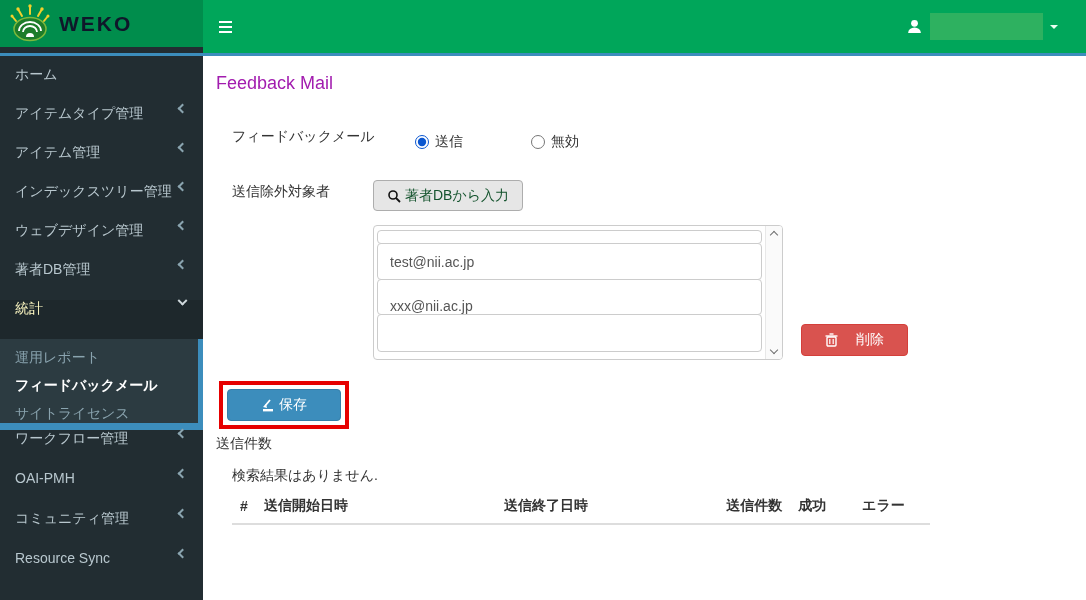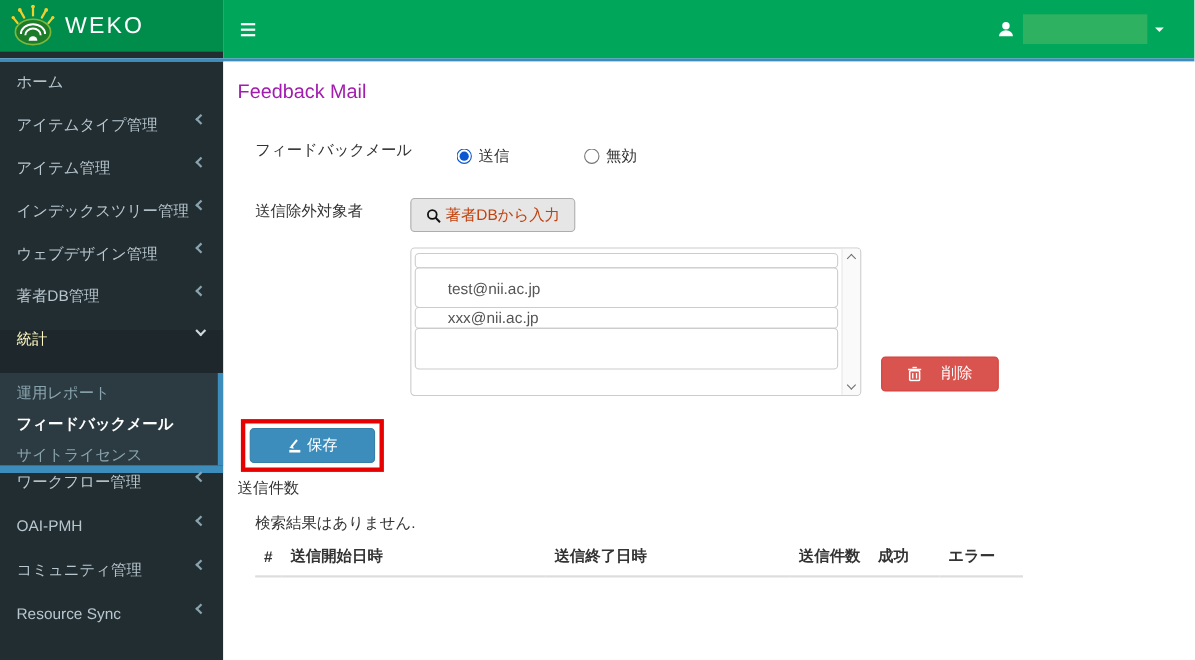--- a/index.html
+++ b/index.html
@@ -5,21 +5,21 @@
   * { margin:0; padding:0; box-sizing:border-box; }
   html,body { width:1086px; height:600px; overflow:hidden; }
   body { font-family:"Liberation Sans","DejaVu Sans",sans-serif; background:#fff; color:#333; }
   .app { position:relative; width:1086px; height:600px; }
 
   
   .topbar { position:absolute; top:0; left:0; width:1086px; height:56px; display:flex; }
   .topbar:after { content:""; position:absolute; left:0; bottom:0; width:100%; height:3px; background:#3c8dbc; }
   .logo-box { width:203px; height:53px; background:#222d32; }
   .logo { width:203px; height:47px; background:#008d4c; display:flex; align-items:center; padding-left:10px; }
-  .logo-text { color:#ffffff; font-size:21px; letter-spacing:2px; font-weight:400; margin-left:9px; }
+  .logo-text { color:#0f172a; font-size:21px; letter-spacing:2px; font-weight:700; margin-left:9px; }
   .navbar { flex:1; height:53px; background:#00a65a; display:flex; align-items:center; }
   .hamburger { width:45px; height:53px; display:flex; flex-direction:column; align-items:center; justify-content:center; gap:3px; cursor:pointer; }
   .hamburger span { display:block; width:13px; height:2px; background:#fff; }
   .nav-right { margin-left:auto; display:flex; align-items:center; margin-right:28px; gap:7px; cursor:pointer; height:53px; }
   .masked-box { width:113px; height:27px; background:#2eb160; }
   .caret-down { width:0; height:0; border-left:4px solid transparent; border-right:4px solid transparent; border-top:4px solid #eafff2; }
 
   
   .sidebar { position:absolute; top:56px; left:0; width:203px; height:544px; background:#222d32; padding-top:10px; font-size:14px; }
   .side-item { height:39px; display:flex; align-items:flex-start; padding:0 15px; color:#b8c7ce; cursor:pointer; position:relative; }
@@ -37,27 +37,27 @@
   .content { position:absolute; left:203px; top:56px; width:883px; height:544px; background:#fff; }
   .page-title { position:absolute; left:13px; top:17px; font-size:18px; font-weight:500; color:#a21caf; }
 
   .lbl-feedback { position:absolute; left:29px; top:70px; width:150px; font-size:14px; line-height:1.5; }
   .radio-group { position:absolute; left:170px; top:77px; display:flex; font-size:14px; }
   .radio-opt { display:flex; align-items:center; gap:6px;margin-left:42px; }
   .radio-opt input { width:14px; height:14px; accent-color:#0b57d0; }
   .radio-opt + .radio-opt { margin-left:68px; }
 
   .lbl-exclusion { position:absolute; left:29px; top:127px; font-size:14px; }
-  .btn-authordb { position:absolute; left:170px; top:124px; height:31px; padding:0 13px; background:#e6e6e6; border:1px solid #adadad; border-radius:4px; font-size:14px; color:#c2410c; display:flex; align-items:center; gap:4px; cursor:pointer; font-family:inherit; }
+  .btn-authordb { position:absolute; left:170px; top:124px; height:31px; padding:0 13px; background:#e6e6e6; border:1px solid #adadad; border-radius:4px; font-size:14px; color:#14532d; display:flex; align-items:center; gap:4px; cursor:pointer; font-family:inherit; }
 
   .listbox { position:absolute; left:170px; top:169px; width:410px; height:135px; border:1px solid #ccc; border-radius:4px; background:#fff; overflow:hidden; padding:4px 20px 0 3px; }
-  .email-row { border:1px solid #ccc; border-radius:4px; background:#fff; font-size:14px; color:#555; display:flex; align-items:center; padding:0 29px; margin-top:-1px; }
+  .email-row { border:1px solid #ccc; border-radius:4px; background:#fff; font-size:14px; color:#555; display:flex; align-items:center; padding:0 12px; margin-top:-1px; }
   .email-row.r0 { height:14px; margin-top:0; }
   .email-row.r1 { height:37px; }
-  .email-row.r2 { height:20px; }
+  .email-row.r2 { height:36px;align-items:flex-end; }
   .email-row.r3 { height:38px; }
   .scrollcol { position:absolute; top:0; right:0; width:17px; height:133px; background:#fafafa; border-left:1px solid #e8e8e8; }
   .scrollcol .sc-chev { position:absolute; left:5px; width:6px; height:6px; border-left:1px solid #6f6f6f; border-top:1px solid #6f6f6f; }
   .scrollcol .up { top:6px; transform:rotate(45deg); }
   .scrollcol .dn { bottom:6px; transform:rotate(-135deg); }
 
   .btn-delete { position:absolute; left:598px; top:268px; width:107px; height:32px; background:#d9534f; border:1px solid #d43f3a; border-radius:4px; color:#fff; font-size:14px; display:flex; align-items:center; justify-content:center; gap:18px; cursor:pointer; font-family:inherit; }
 
   .save-annotation { position:absolute; left:16px; top:325px; width:130px; height:48px; border:4px solid #e60000; padding:4px; }
   .btn-save { width:114px; height:32px; background:#3c8dbc; border:1px solid #367fa9; border-radius:4px; color:#fff; font-size:14px; display:flex; align-items:center; justify-content:center; gap:4px; cursor:pointer; font-family:inherit; }

